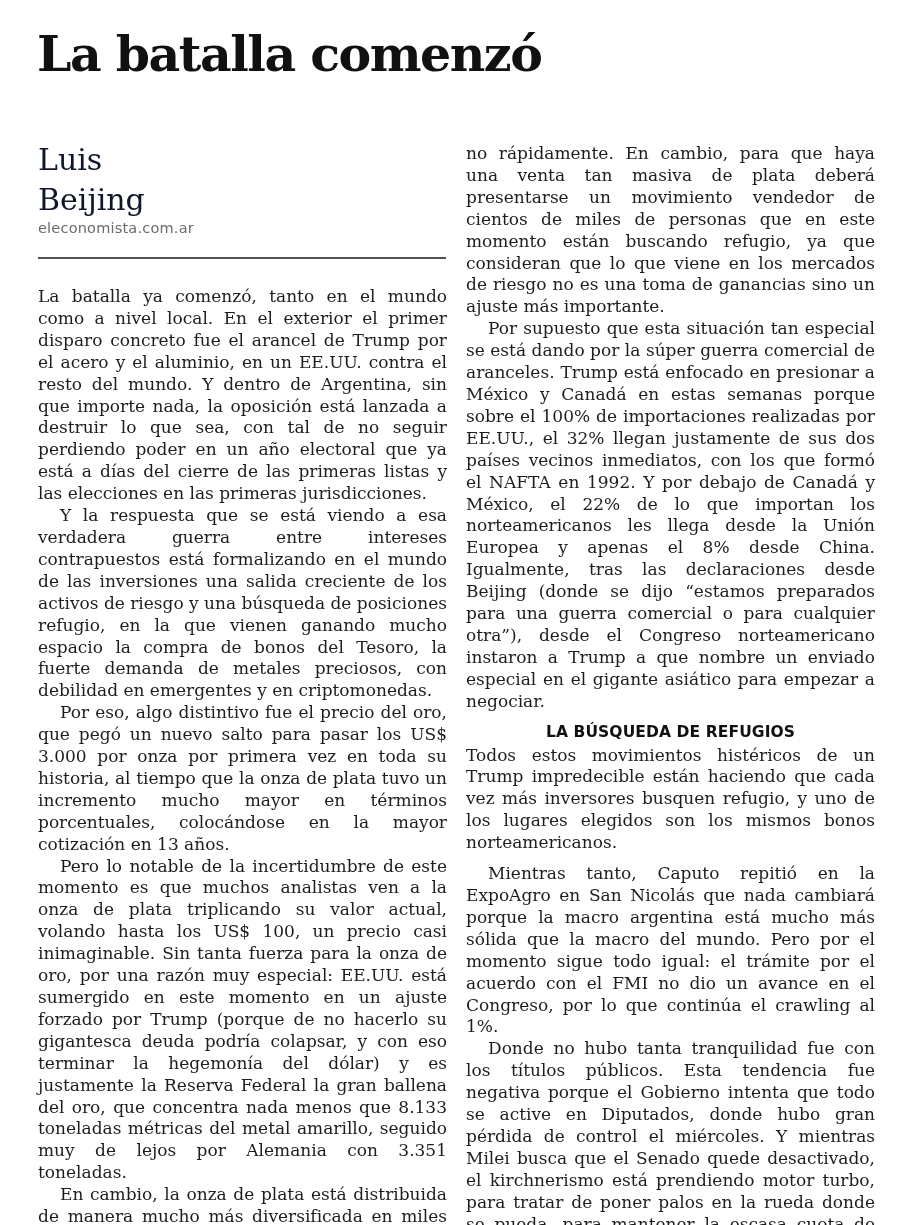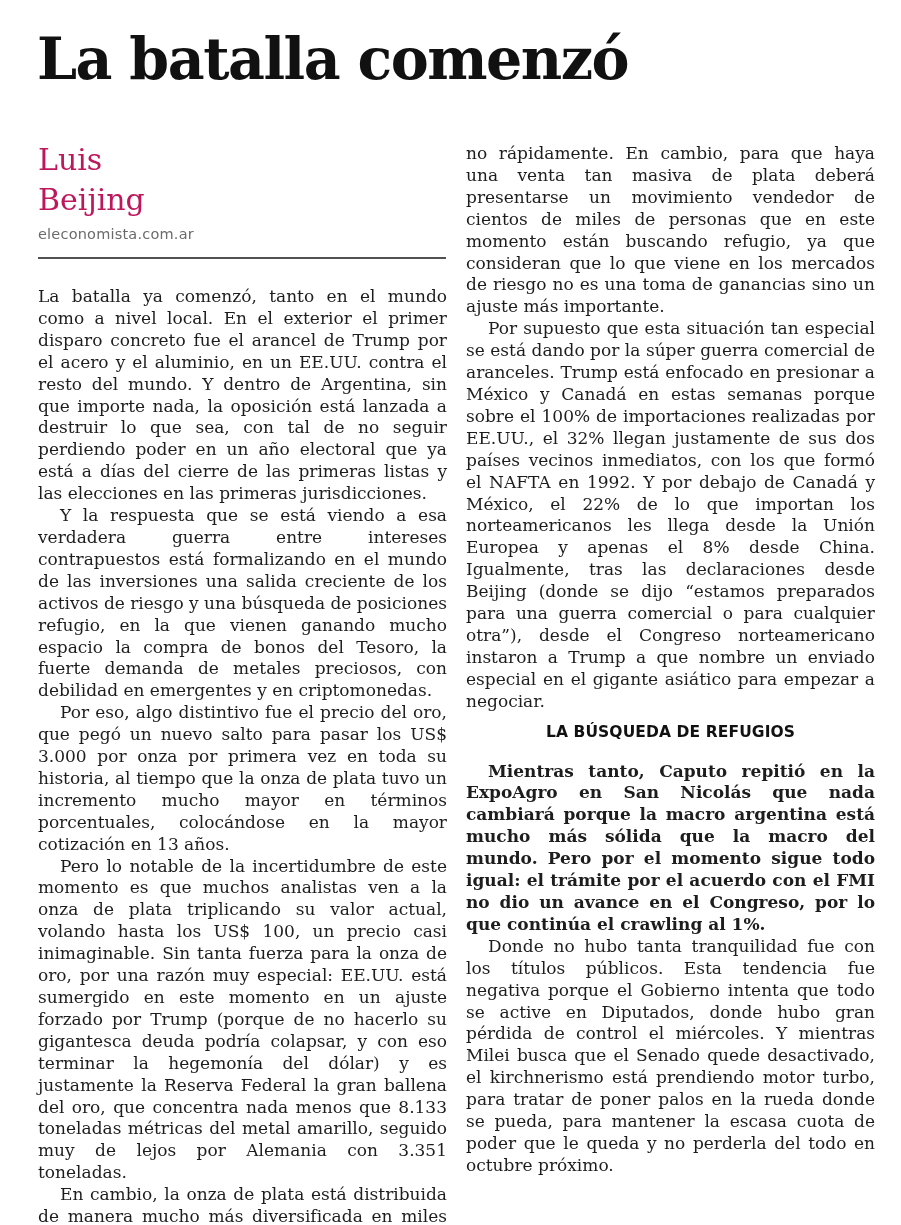--- a/index.html
+++ b/index.html
@@ -15,42 +15,42 @@
     font-family: "DejaVu Serif", serif;
     color: #1d1d1d;
   }
   .page-title {
     position: absolute;
     left: 37px;
     top: 26px;
     margin: 0;
     font-family: "DejaVu Serif", serif;
     font-weight: 900;
-    font-size: 57px;
+    font-size: 49px;
     line-height: 1.15;
     letter-spacing: -1.5px;
     color: #111111;
     white-space: nowrap;
   }
   .byline {
     position: absolute;
     left: 38px;
     top: 140px;
     margin: 0;
     font-family: "DejaVu Serif", serif;
     font-size: 30px;
     line-height: 40px;
     font-weight: 400;
-    color: #be185d;
+    color: #0f172a;
   }
   .byline span { display: block; }
   .source {
     position: absolute;
     left: 38px;
-    top: 226px;
+    top: 220px;
     margin: 0;
     font-family: "DejaVu Sans", "Liberation Sans", sans-serif;
     font-size: 14.5px;
     color: #6b6b6b;
     letter-spacing: 0.2px;
   }
   .divider {
     position: absolute;
     left: 38px;
     top: 257px;
@@ -74,21 +74,21 @@
   }
   .col-right {
     left: 466px;
     top: 143px;
   }
   .col p {
     margin: 0;
     text-indent: 22px;
   }
   .col p.no-indent { text-indent: 0; }
-  .col p.gap-above { margin-top: 19px; font-weight: bold; }
+  .col p.gap-above { margin-top: 9px; }
   .subhead {
     margin: 10px 0 3px 0;
     font-family: "DejaVu Sans", "Liberation Sans", sans-serif;
     font-weight: 700;
     font-size: 15.5px;
     line-height: 19px;
     letter-spacing: 0.1px;
     color: #111111;
     text-align: center;
   }
@@ -116,17 +116,18 @@
     <p>Pero lo notable de la incertidumbre de este momento es que muchos analistas ven a la onza de plata triplicando su valor actual, volando hasta los US$ 100, un precio casi inimaginable. Sin tanta fuerza para la onza de oro, por una razón muy especial: EE.UU. está sumergido en este momento en un ajuste forzado por Trump (porque de no hacerlo su gigantesca deuda podría colapsar, y con eso terminar la hegemonía del dólar) y es justamente la Reserva Federal la gran ballena del oro, que concentra nada menos que 8.133 toneladas métricas del metal amarillo, seguido muy de lejos por Alemania con 3.351 toneladas.</p>
     <p>En cambio, la onza de plata está distribuida de manera mucho más diversificada en miles de inversores. Esto es, ante cualquier contratiempo importante Washington podrá salir a vender oro a dos manos y la suba de su cotización encontrará un fre-</p>
   </div>
 
   <div class="col col-right">
     <p class="no-indent">no rápidamente. En cambio, para que haya una venta tan masiva de plata deberá presentarse un movimiento vendedor de cientos de miles de personas que en este momento están buscando refugio, ya que consideran que lo que viene en los mercados de riesgo no es una toma de ganancias sino un ajuste más importante.</p>
     <p>Por supuesto que esta situación tan especial se está dando por la súper guerra comercial de aranceles. Trump está enfocado en presionar a México y Canadá en estas semanas porque sobre el 100% de importaciones realizadas por EE.UU., el 32% llegan justamente de sus dos países vecinos inmediatos, con los que formó el NAFTA en 1992. Y por debajo de Canadá y México, el 22% de lo que importan los norteamericanos les llega desde la Unión Europea y apenas el 8% desde China. Igualmente, tras las declaraciones desde Beijing (donde se dijo “estamos preparados para una guerra comercial o para cualquier otra”), desde el Congreso norteamericano instaron a Trump a que nombre un enviado especial en el gigante asiático para empezar a negociar.</p>
 
     <h2 class="subhead">LA BÚSQUEDA DE REFUGIOS</h2>
 
+    <p class="no-indent">Todos estos movimientos histéricos de un Trump impredecible están haciendo que cada vez más inversores busquen refugio, y uno de los lugares elegidos son los mismos bonos norteamericanos.</p>
     <p class="gap-above">Mientras tanto, Caputo repitió en la ExpoAgro en San Nicolás que nada cambiará porque la macro argentina está mucho más sólida que la macro del mundo. Pero por el momento sigue todo igual: el trámite por el acuerdo con el FMI no dio un avance en el Congreso, por lo que continúa el crawling al 1%.</p>
     <p>Donde no hubo tanta tranquilidad fue con los títulos públicos. Esta tendencia fue negativa porque el Gobierno intenta que todo se active en Diputados, donde hubo gran pérdida de control el miércoles. Y mientras Milei busca que el Senado quede desactivado, el kirchnerismo está prendiendo motor turbo, para tratar de poner palos en la rueda donde se pueda, para mantener la escasa cuota de poder que le queda y no perderla del todo en octubre próximo.</p>
   </div>
 
 </main>
 
 </body></html>

